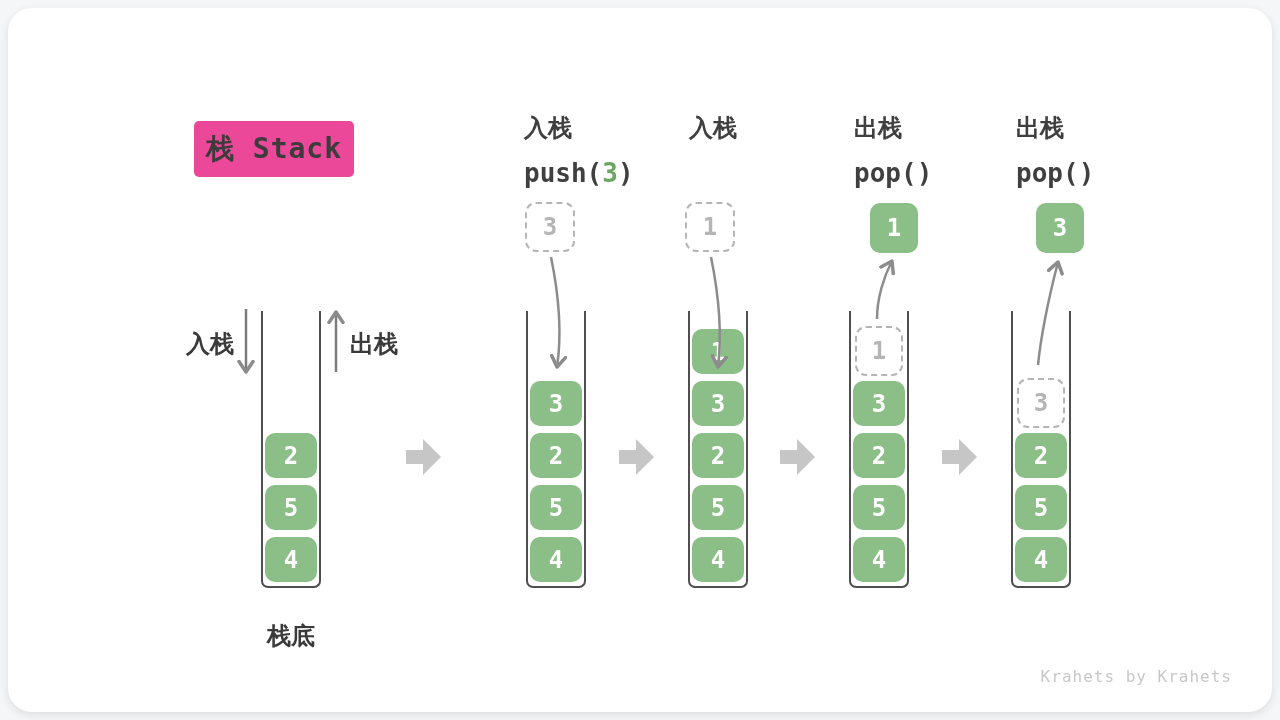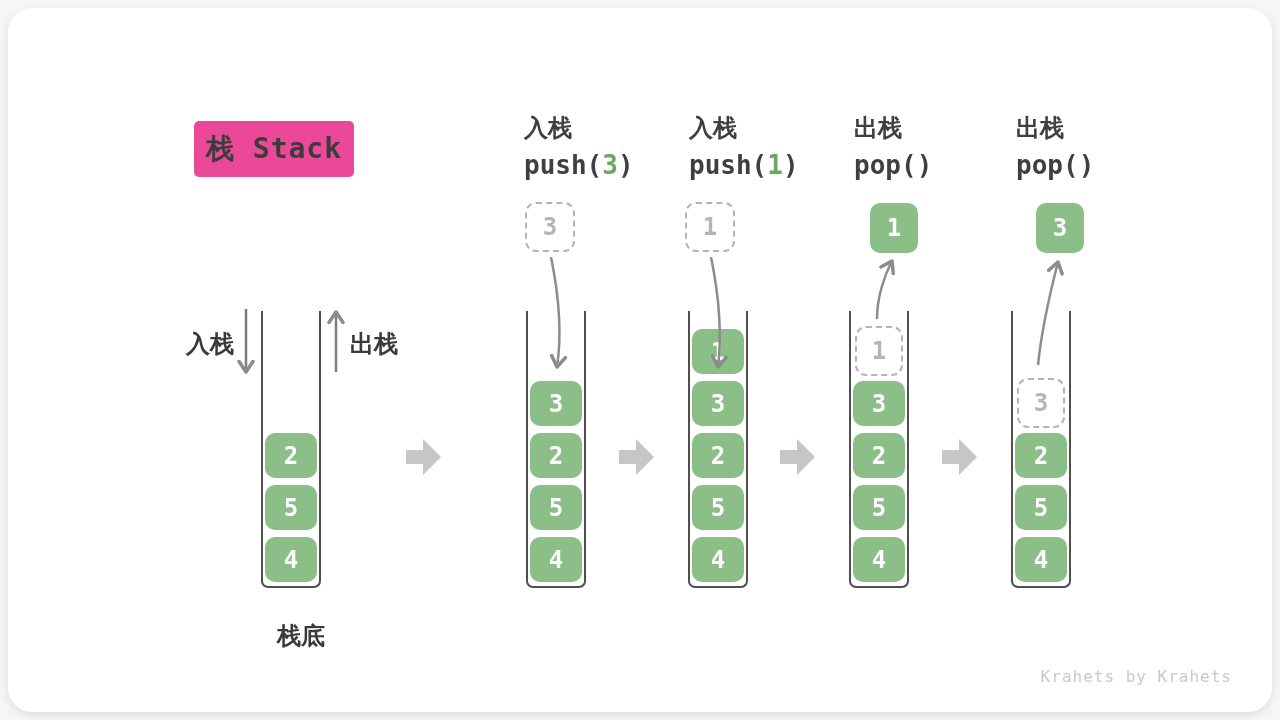--- a/index.html
+++ b/index.html
@@ -18,21 +18,21 @@
     background:#ec4899; border-radius:5px;
     display:flex; align-items:center; justify-content:center;
     font-family:"DejaVu Sans Mono","Liberation Mono",monospace;
     font-size:28px; font-weight:700; color:#3c3c3c; letter-spacing:1px;
   }
 
   
   .op { position:absolute; top:106px; width:170px; }
   .op-cn { font-size:24px; font-weight:700; color:#3f3f3f; line-height:28px; }
   .op-code {
-    margin-top:8px; font-family:"DejaVu Sans Mono","Liberation Mono",monospace;
+    margin-top:16px; font-family:"DejaVu Sans Mono","Liberation Mono",monospace;
     font-size:26px; font-weight:600; color:#3f3f3f; line-height:30px;
   }
   .op-code .arg { color:#6ba763; font-weight:700; }
 
   
   .frame {
     position:absolute; top:303px; width:60px; height:277px; box-sizing:border-box;
     border-left:2px solid #4f4f4f; border-right:2px solid #4f4f4f; border-bottom:2px solid #4f4f4f;
     border-bottom-left-radius:7px; border-bottom-right-radius:7px;
   }
@@ -81,32 +81,31 @@
     <div class="badge">
       <span>栈 Stack</span>
     </div>
 
     <div class="op" style="left:516px">
       <div class="op-cn">入栈</div>
       <div class="op-code"><span>push(</span><span class="arg">3</span><span>)</span></div>
     </div>
     <div class="op" style="left:681px">
       <div class="op-cn">入栈</div>
-      <div class="op-code"><span>push(</span><span class="arg">1</span><span>)</span></div>
     </div>
     <div class="op" style="left:846px">
       <div class="op-cn">出栈</div>
       <div class="op-code"><span>pop(</span><span class="arg"></span><span>)</span></div>
     </div>
     <div class="op" style="left:1008px">
       <div class="op-cn">出栈</div>
       <div class="op-code"><span>pop(</span><span class="arg"></span><span>)</span></div>
     </div>
 
-    <div class="cjk-label" style="left:233px; top:612px;font-family:Liberation Mono, monospace;">栈底</div>
+    <div class="cjk-label" style="left:223px; top:612px;font-family:Liberation Mono, monospace;">栈底</div>
     <div class="cjk-label side-label" style="left:156px; top:320px; text-align:right;">入栈</div>
     <div class="cjk-label side-label" style="left:342px; top:320px; text-align:left;">出栈</div>
 
     <div class="frame" style="left:253px"></div>
     <div class="frame" style="left:518px"></div>
     <div class="frame" style="left:680px"></div>
     <div class="frame" style="left:841px"></div>
     <div class="frame" style="left:1003px"></div>
 
     <div class="box" style="left:257px; top:425px">

